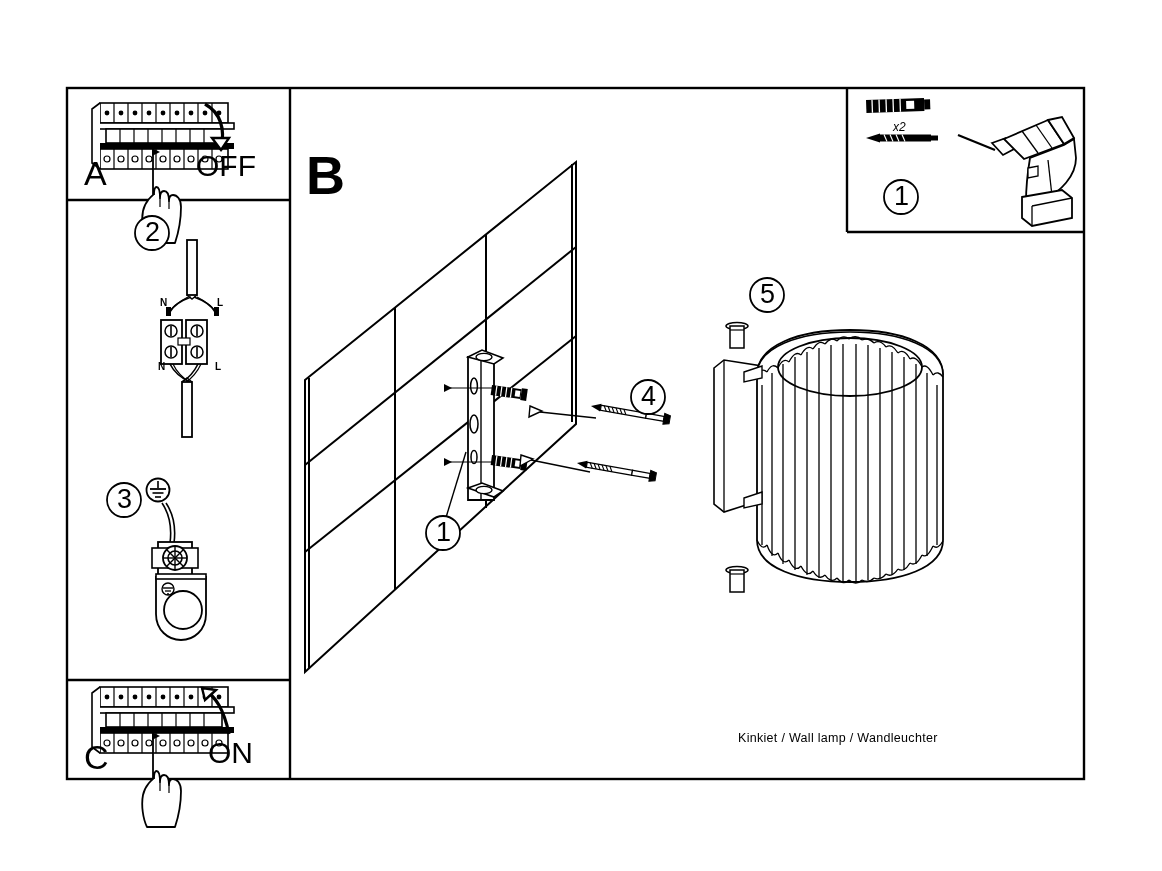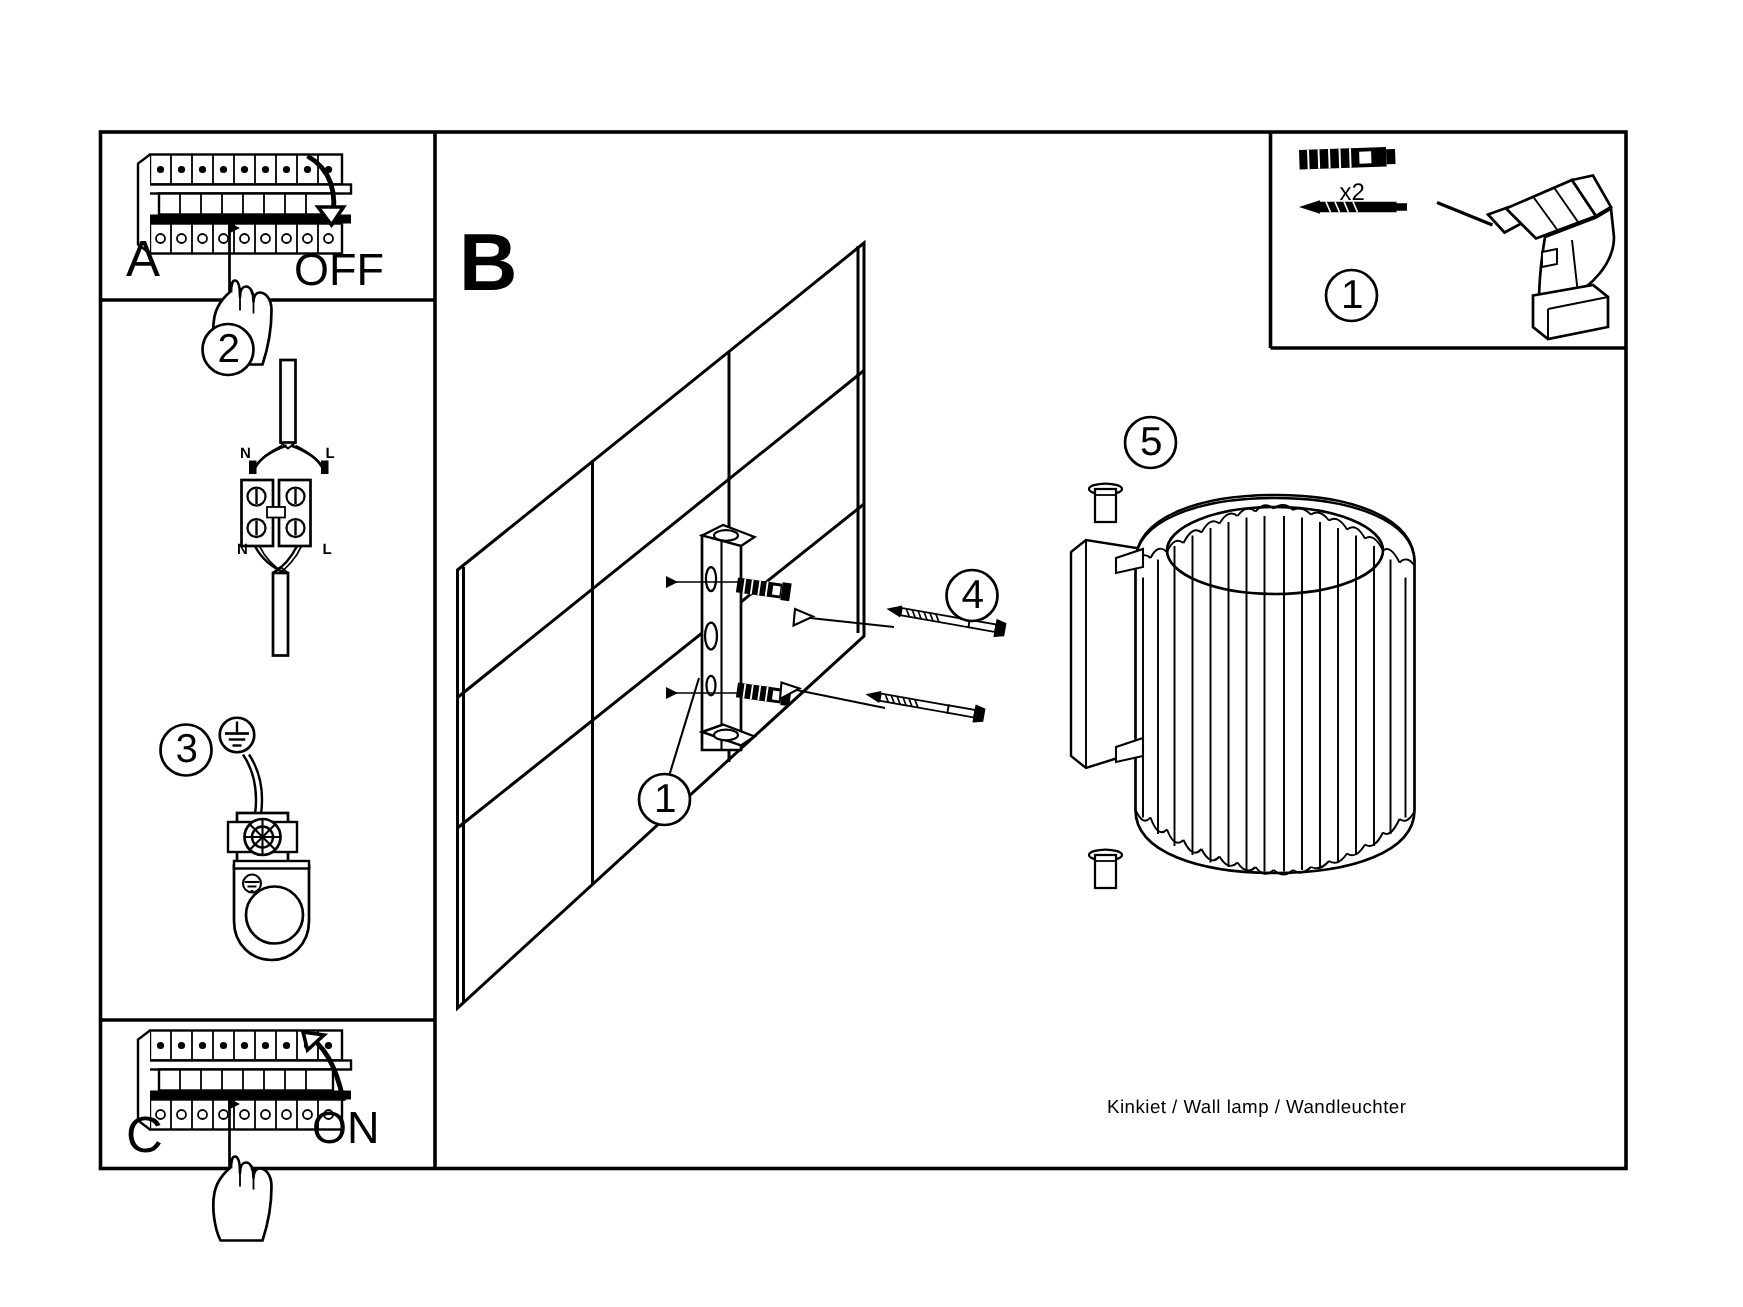--- a/index.html
+++ b/index.html
@@ -51,21 +51,22 @@
     font-size: 27px;
     font-family: "Liberation Sans", sans-serif;
     text-align: center;
   }
   .lbl-nl {
     font-size: 10px;
     font-weight: 700;
     font-family: "Liberation Sans", sans-serif;
   }
   .lbl-x2 {
-    font-size: 16px;
+    font-size: 12px;
+    font-style: italic;
     font-family: "Liberation Sans", sans-serif;
   }
   .lbl-caption {
     font-size: 12.5px;
     letter-spacing: 0.3px;
     font-family: "Liberation Sans", sans-serif;
   }
 </style>
 </head>
 <body>
@@ -518,21 +519,21 @@
         <g stroke="#000" stroke-width="1.4" fill="#fff">
           <path d="M744 372 L762 366 L762 378 L744 382 Z"></path>
           <path d="M744 498 L762 492 L762 504 L744 508 Z"></path>
         </g>
       </g>
     </g>
   </svg>
 
   <div class="lbl lbl-panel" style="left:84px; top:156px;">A</div>
 
-  <div class="lbl lbl-switch" style="left:196px; top:166px;">OFF</div>
+  <div class="lbl lbl-switch" style="left:196px; top:151px;">OFF</div>
 
   <div class="lbl lbl-bigB" style="left:306px; top:148px;">B</div>
 
   <div class="lbl lbl-panel" style="left:84px; top:740px;">C</div>
 
   <div class="lbl lbl-switch" style="left:208px; top:738px;">ON</div>
 
   <div class="lbl lbl-num" style="left:137px; top:219px; width:31px;">2</div>
 
   <div class="lbl lbl-num" style="left:109px; top:486px; width:31px;">3</div>

